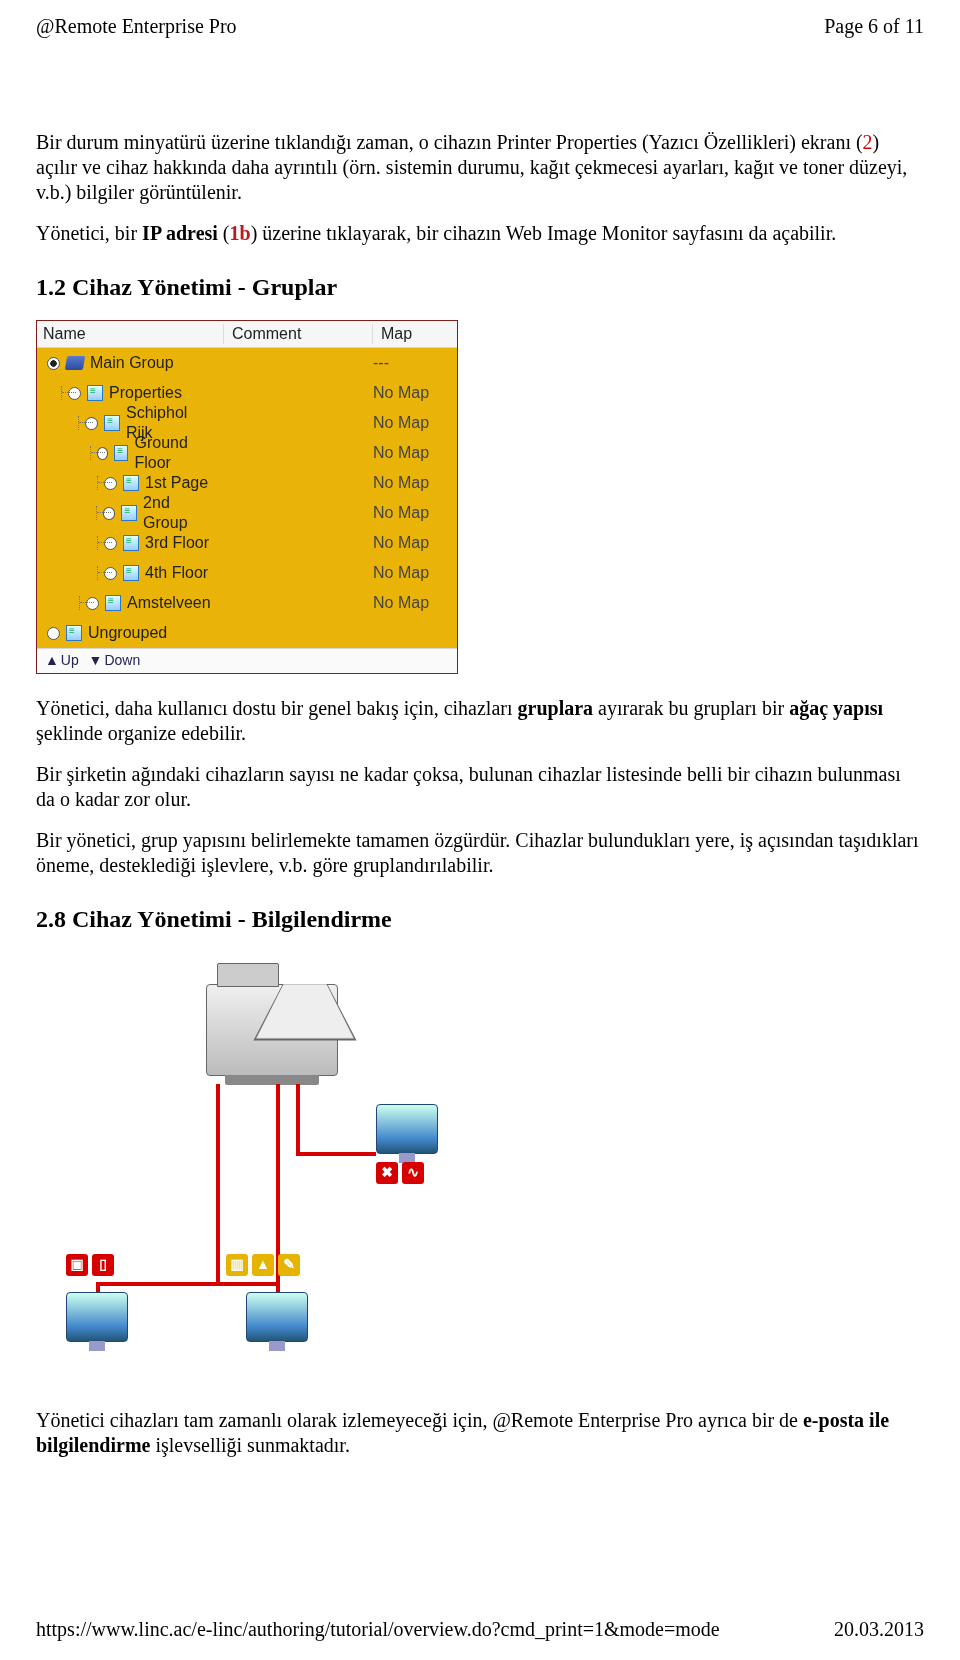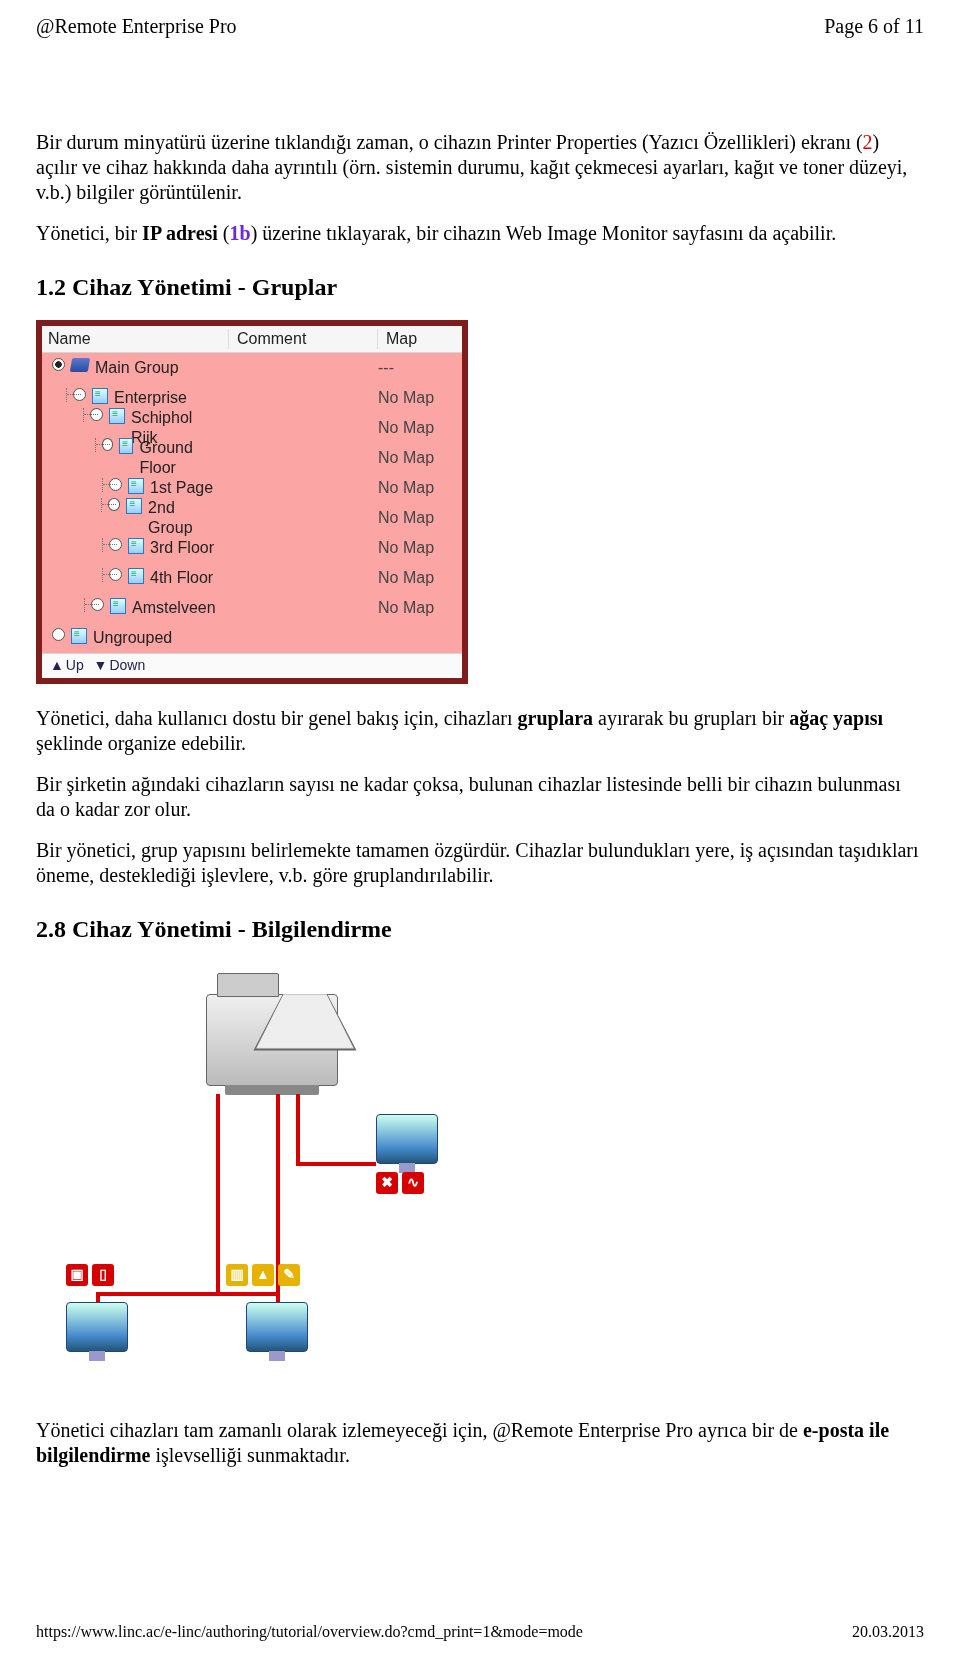--- a/index.html
+++ b/index.html
@@ -2,29 +2,29 @@
 <html><head>
 <meta charset="utf-8">
 <style>
 html,body{margin:0;padding:0;background:#fff;color:#000;font-family:"Times New Roman",Times,serif;font-size:20px;line-height:1.25}
 .page{width:960px;min-height:1660px;margin:0 auto;padding:20px 36px 20px 36px;box-sizing:border-box;position:relative}
 .hdr{position:absolute;top:14px;left:36px;right:36px;display:flex;justify-content:space-between;font-family:"Times New Roman",serif;font-size:20px}
 .body{margin-top:110px}
 p{margin:0 0 16px 0}
 h3{font-family:"Times New Roman",serif;font-weight:bold;font-size:24px;margin:26px 0 18px 0}
 .red{color:#d40000}
-.redbold{color:#6d28d9;font-weight:bold}
+.redbold{color:#b91c1c;font-weight:bold}
 .bold{font-weight:bold}
-.tbl{border:6px solid #7f1d1d;background:#fca5a5;width:420px;font-family:Arial,Helvetica,sans-serif;font-size:16px;color:#222;margin:6px 0 22px 0}
+.tbl{border:1px solid #7f1d1d;background:#eab308;width:420px;font-family:Arial,Helvetica,sans-serif;font-size:16px;color:#222;margin:6px 0 22px 0}
 .thead{display:flex;align-items:center;height:26px;border-bottom:1px solid #d6d6d6;background:#f6f6f6}
 .thead .c1{flex:0 0 180px;padding-left:6px;border-right:1px solid #ddd}
 .thead .c2{flex:0 0 140px;padding-left:8px;border-right:1px solid #ddd}
 .thead .c3{flex:1;padding-left:8px}
 .row{display:flex;align-items:center;height:30px}
-.rcol1{flex:0 0 180px;display:flex;align-items:flex-start}
+.rcol1{flex:0 0 180px;display:flex;align-items:center}
 .rcol2{flex:0 0 140px;padding-left:8px;color:#555}
 .rcol3{flex:1;padding-left:8px;color:#444}
 .indent{display:inline-block}
 .radio{width:11px;height:11px;border:1px solid #555;border-radius:50%;display:inline-block;margin:0 6px 0 4px;vertical-align:middle;background:#fff}
 .radio.sel{background:radial-gradient(#222 0 40%,#fff 42% 100%)}
 .lines{display:inline-block;height:14px;border-left:1px dotted #777;position:relative}
 .lines::after{content:"";position:absolute;bottom:7px;left:0;width:14px;border-top:1px dotted #777}
 .icfolder{width:18px;height:14px;display:inline-block;background:linear-gradient(#5a7ad0,#2a4aa0);border-radius:2px;transform:skewX(-10deg);margin-right:6px;vertical-align:middle}
 .ictree{width:14px;height:14px;display:inline-block;border:1px solid #2978c8;background:linear-gradient(#dff,#9cf);margin-right:6px;vertical-align:middle;position:relative}
 .ictree::before{content:"≡";position:absolute;font-size:10px;color:#2a6;left:2px;top:-1px}
@@ -51,21 +51,21 @@
 .wh3{left:60px;top:328px;width:124px;height:4px}
 .wv4{left:60px;top:328px;width:4px;height:20px}
 .wv5{left:240px;top:328px;width:4px;height:20px}
 .tag{position:absolute;display:flex;gap:4px}
 .tg{width:22px;height:22px;border-radius:3px;display:flex;align-items:center;justify-content:center;font-family:Arial;font-size:14px;font-weight:bold;color:#fff}
 .r{background:#d60000}
 .y{background:#e6b400}
 .tagsN{left:340px;top:208px}
 .tagsB{left:30px;top:300px}
 .tagsC{left:190px;top:300px}
-.ftr{position:absolute;bottom:18px;left:36px;right:36px;display:flex;justify-content:space-between;font-family:"Times New Roman",serif;font-size:16px}
+.ftr{position:absolute;bottom:18px;left:36px;right:36px;display:flex;justify-content:space-between;font-family:"Times New Roman",serif;font-size:20px}
 </style>
 </head>
 <body>
 
 <div class="page">
   <div class="hdr">
     <span>@Remote Enterprise Pro</span>
     <span>Page 6 of 11</span>
   </div>
 
@@ -95,21 +95,21 @@
             </div>
             <div class="rcol2"></div>
             <div class="rcol3">---</div>
           </div>
           <div class="row">
             <div class="rcol1">
               <span class="indent" style="width: 24px;"></span>
               <span class="lines" style="margin-right: 2px;"></span>
               <span class="radio"></span>
               <span class="ictree"></span>
-              <span class="label">Enterprise</span>
+              <span class="label">Properties</span>
             </div>
             <div class="rcol2"></div>
             <div class="rcol3">No Map</div>
           </div>
           <div class="row">
             <div class="rcol1">
               <span class="indent" style="width: 42px;"></span>
               <span class="lines" style="margin-right: 2px;"></span>
               <span class="radio"></span>
               <span class="ictree"></span>

